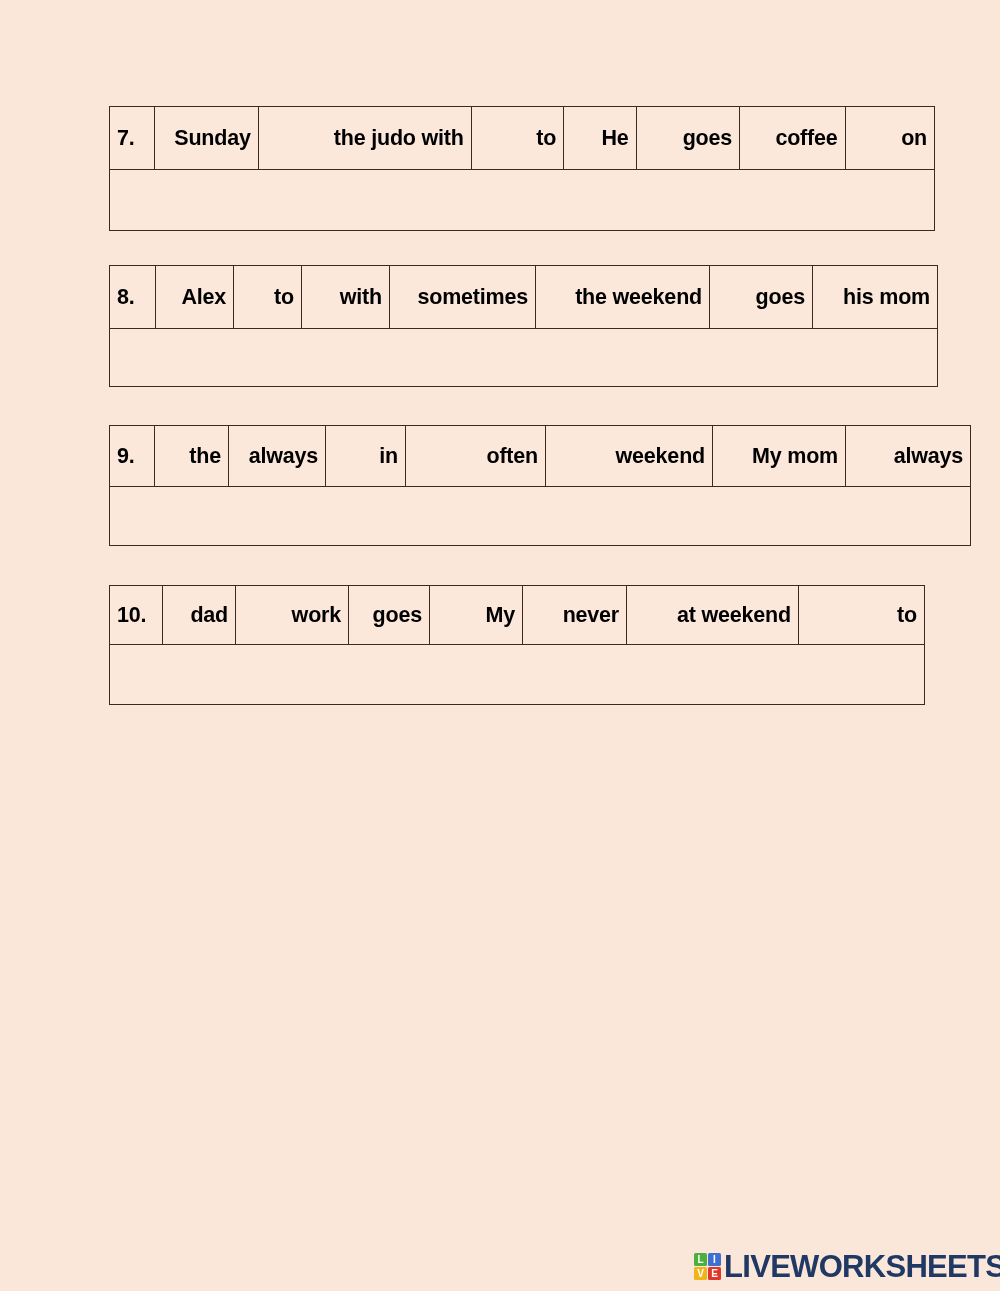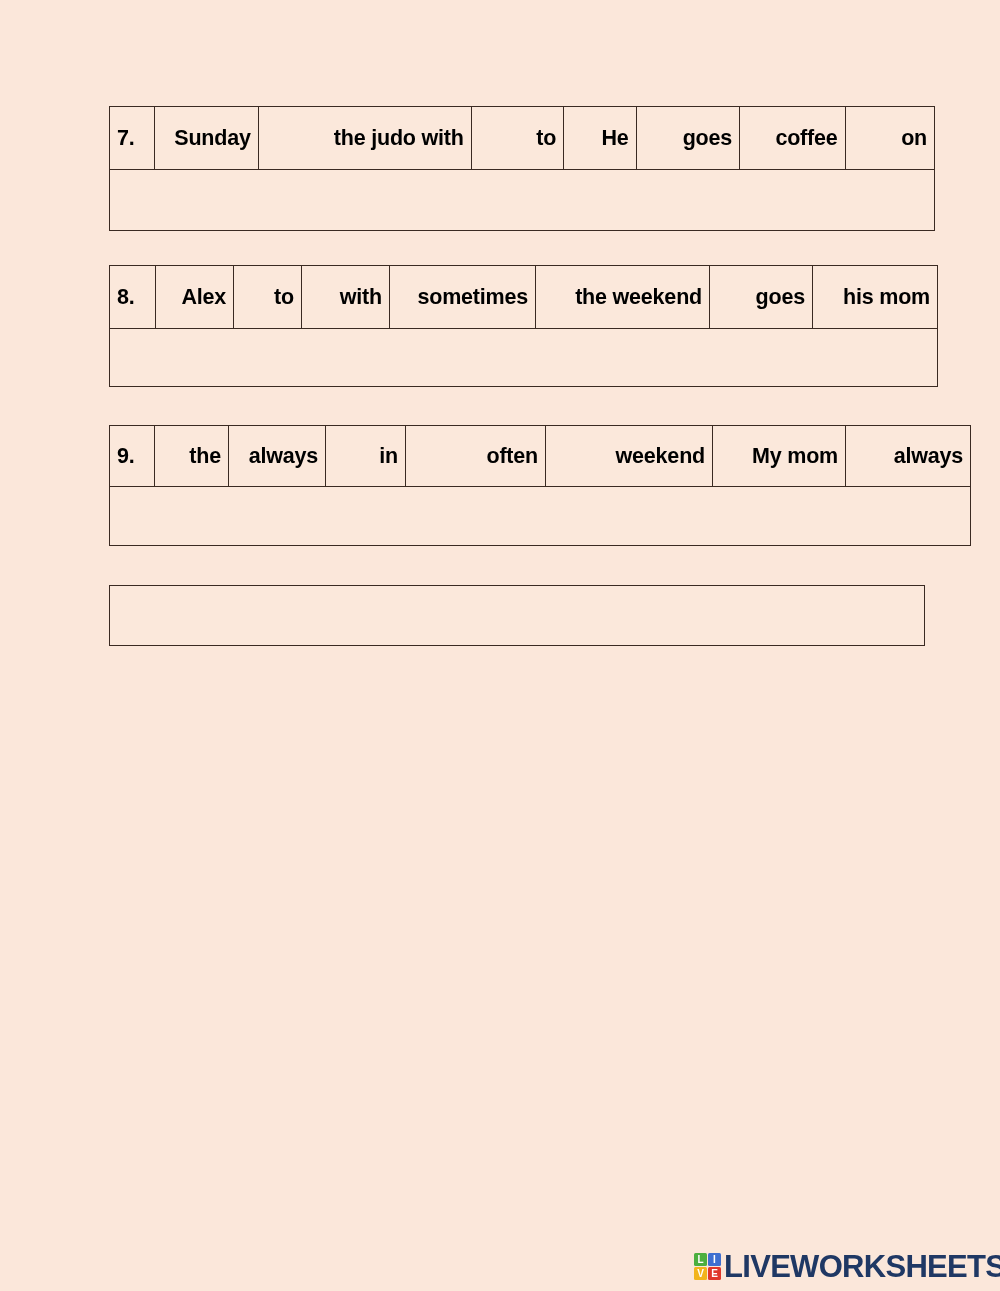--- a/index.html
+++ b/index.html
@@ -206,20 +206,30 @@
       <col style="width:53px">
         <col style="width:73px">
         <col style="width:113px">
         <col style="width:81px">
       <col style="width:93px">
         <col style="width:104px">
         <col style="width:172px">
         <col style="width:126px">
     </colgroup>
     <tbody>
+      <tr class="word-row">
+        <td class="num-cell">10.</td>
+        <td>dad</td>
+        <td>work</td>
+        <td>goes</td>
+        <td>My</td>
+        <td>never</td>
+        <td>at weekend</td>
+        <td>to</td>
+      </tr>
       <tr class="answer-row">
         <td colspan="8"></td>
       </tr>
     </tbody>
   </table>
 
   <div id="lw-logo">
     <div id="lw-mark">
       <span class="sq-l">L</span>
       <span class="sq-i">I</span>

